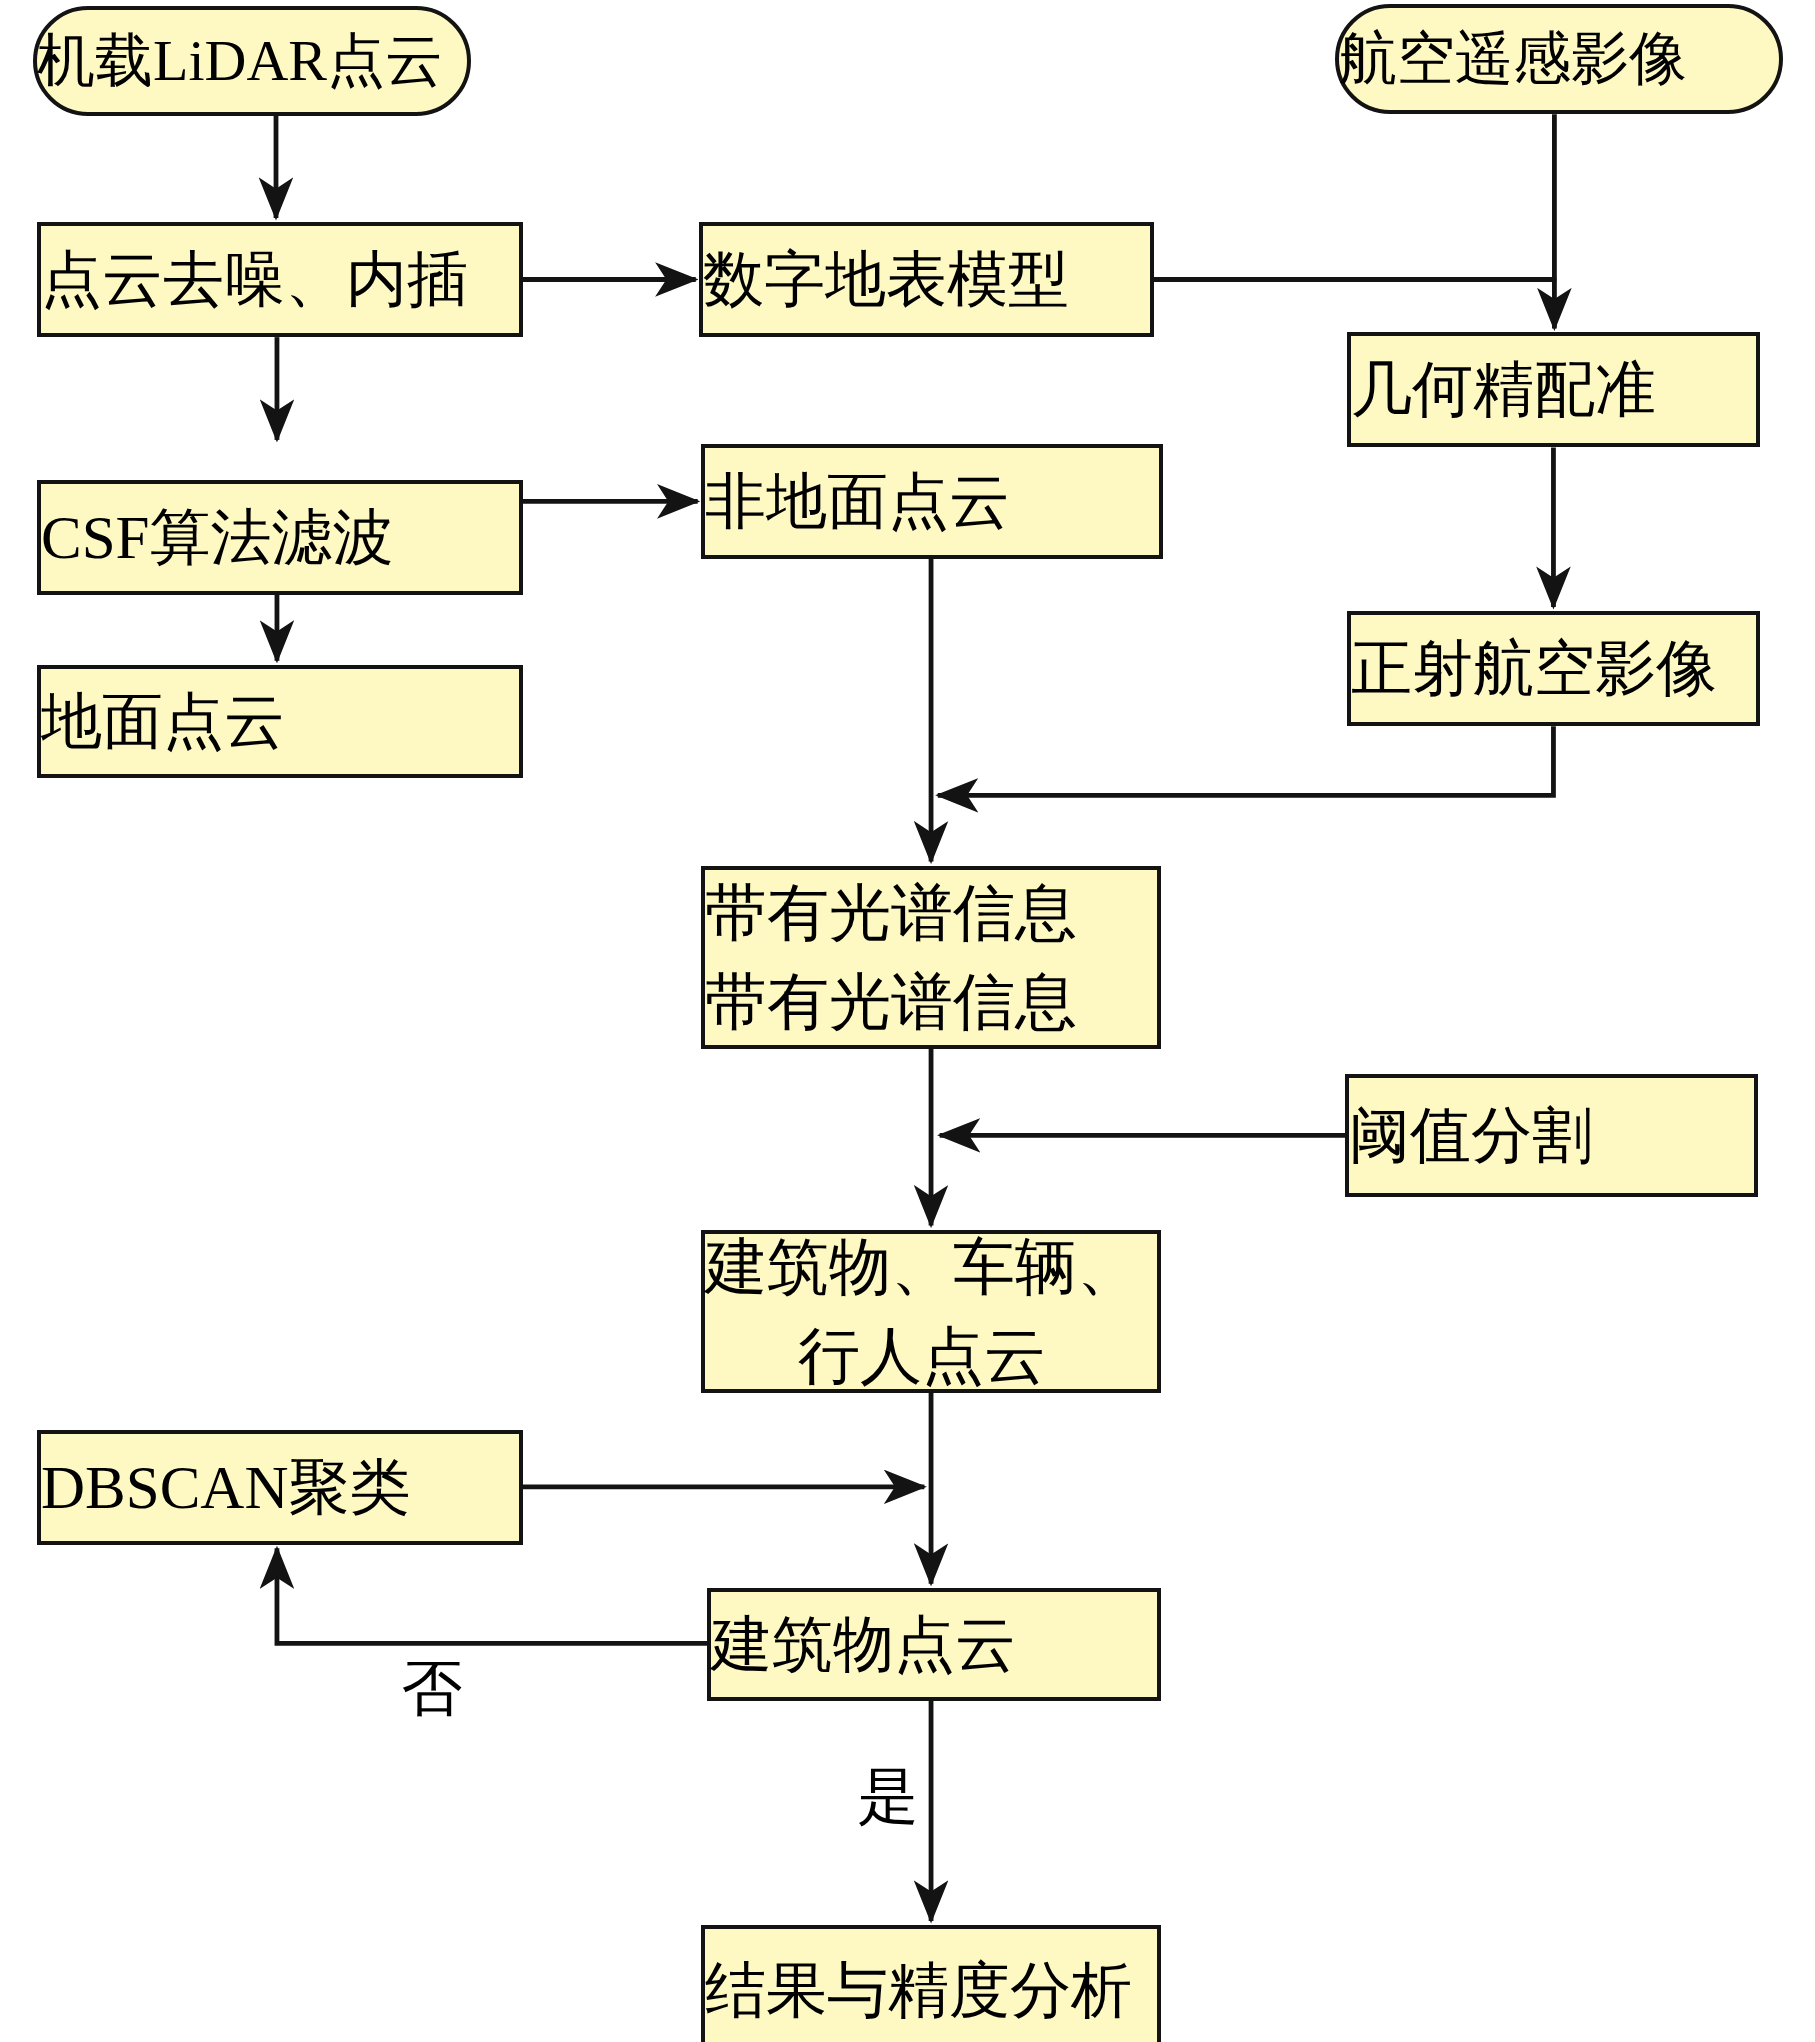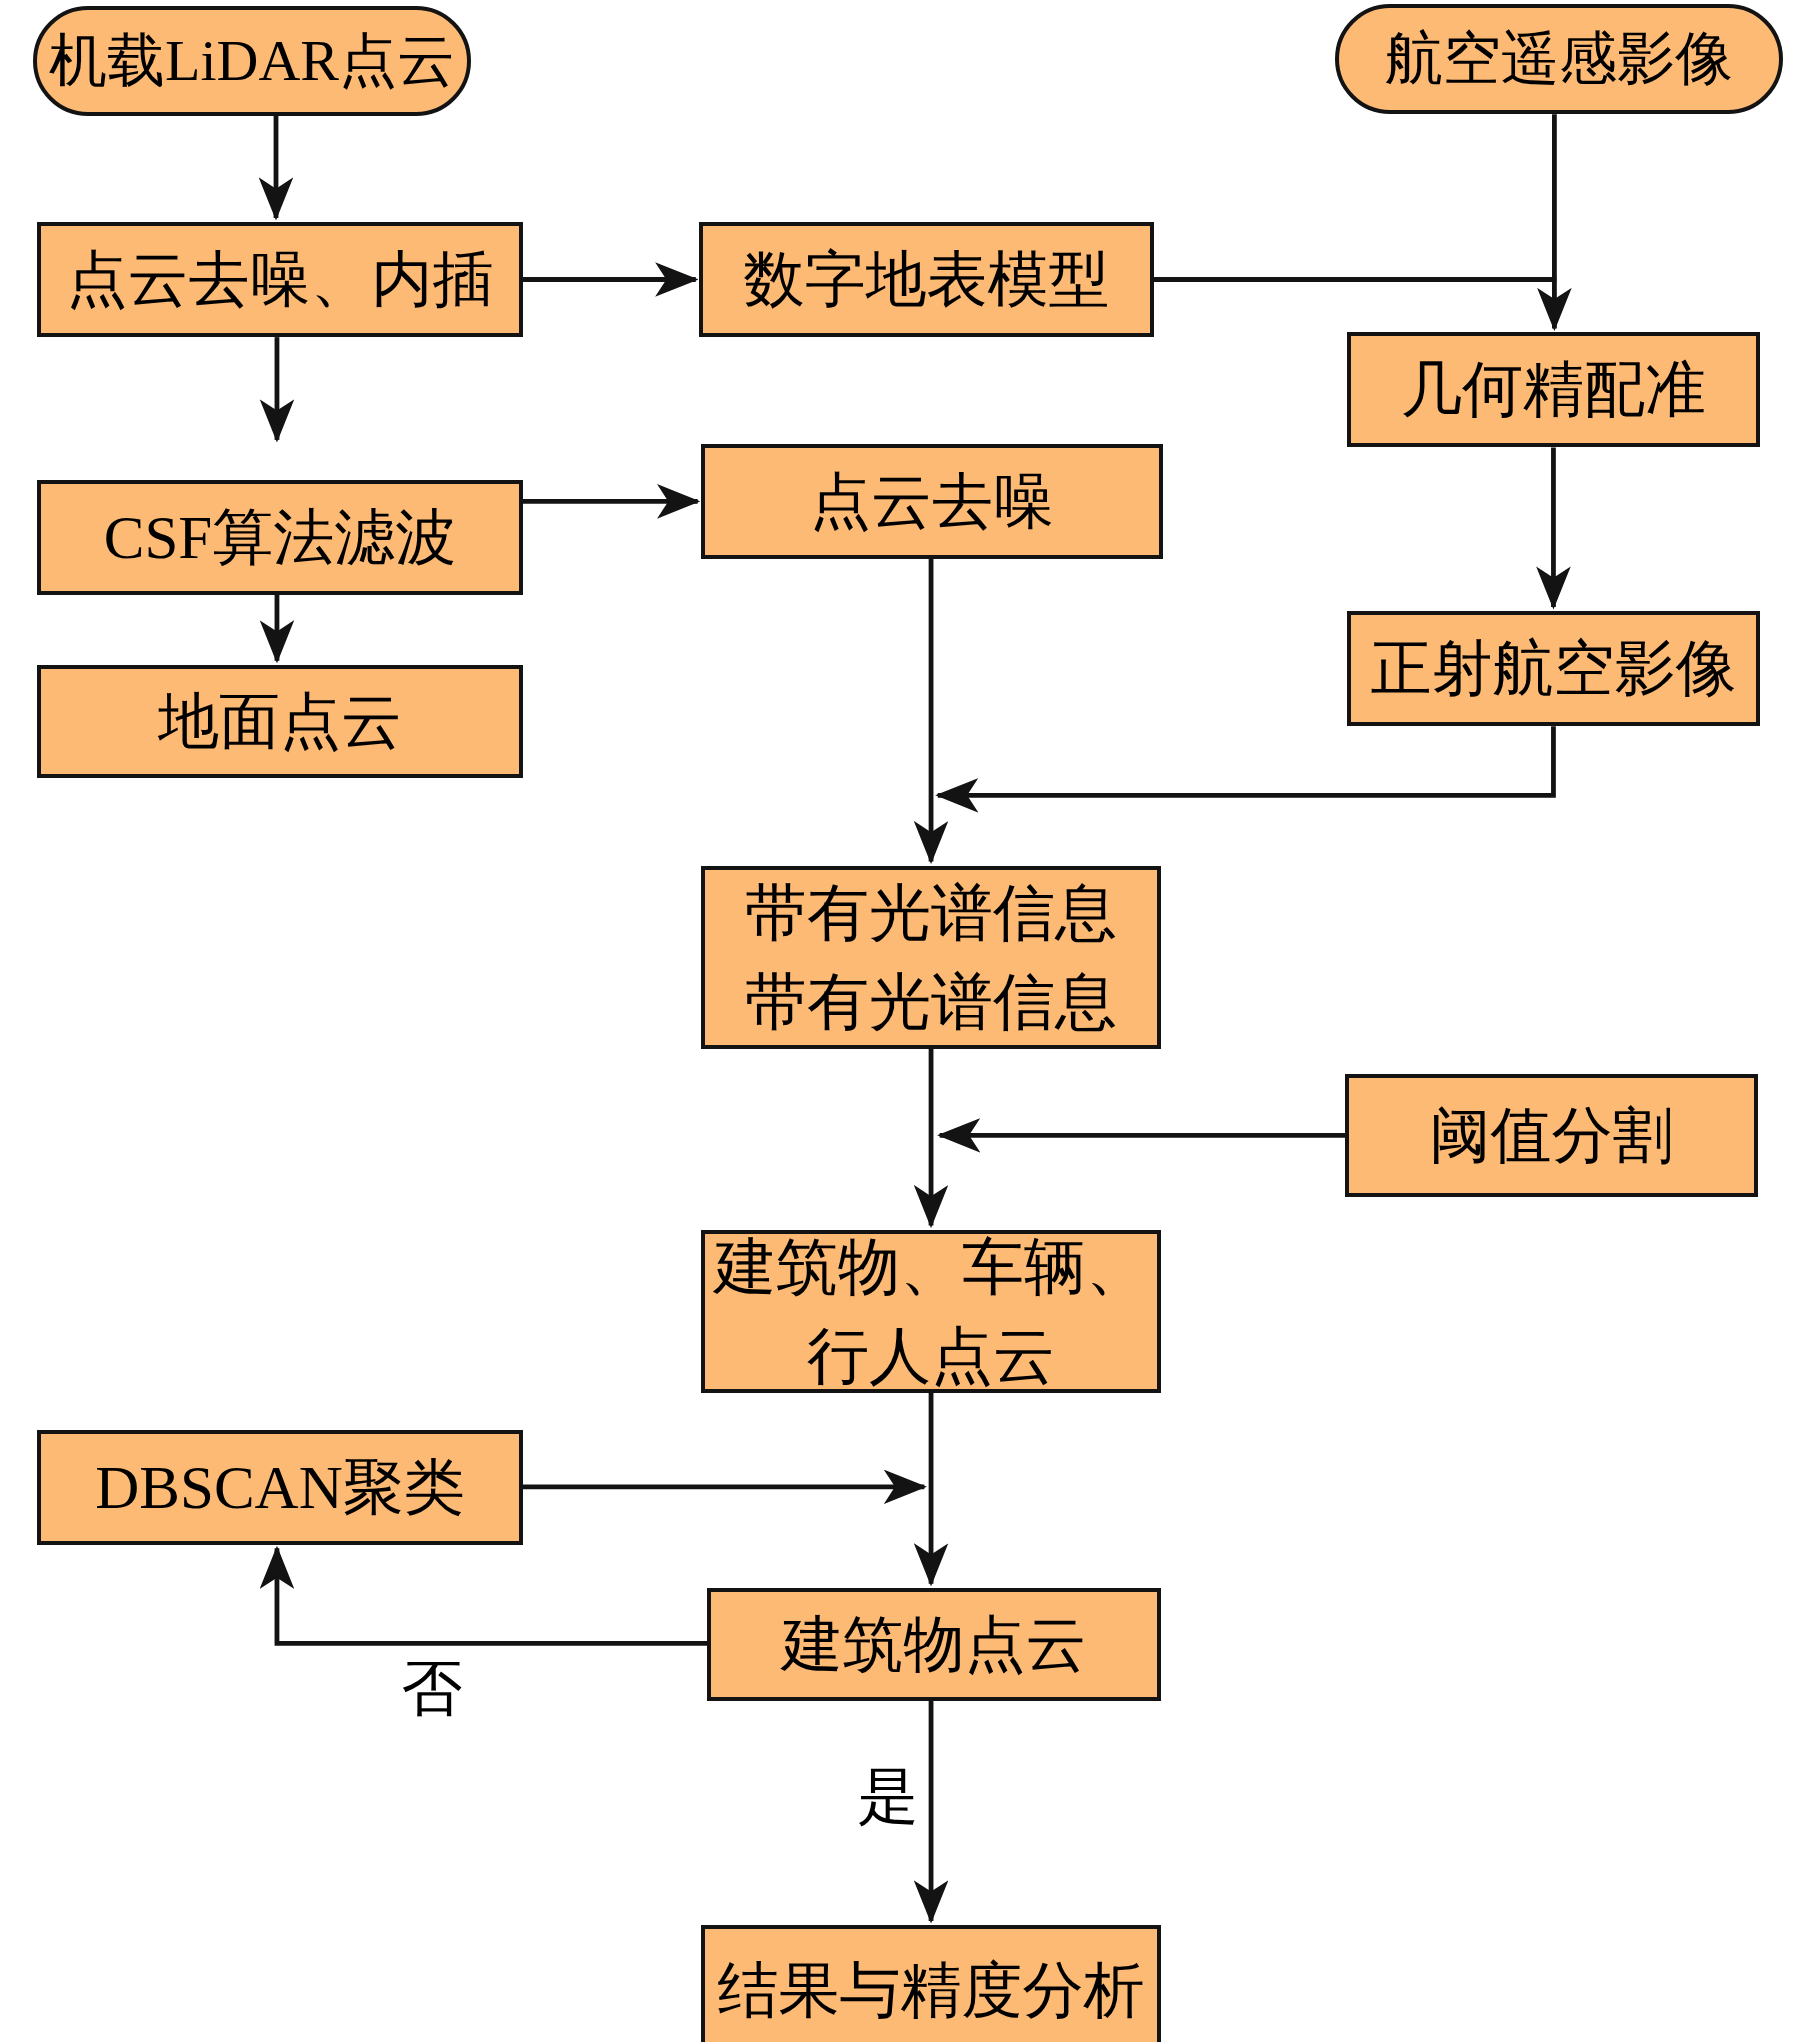--- a/index.html
+++ b/index.html
@@ -10,22 +10,22 @@
     font-family:"Liberation Serif","DejaVu Serif",serif;
     color:#000000;
     overflow:hidden;
   }
   .wires{position:absolute;left:0;top:0;width:1816px;height:2042px;}
   .wires path{stroke:#131313;stroke-width:5;fill:none;}
   .node{
     position:absolute;
     box-sizing:border-box;
     border:4.8px solid #131313;
-    background:#fdba74;
-    display:flex;align-items:center;justify-content:center;
+    background:#fef9c3;
+    display:flex;align-items:center;justify-content:flex-start;
     text-align:center;
     font-size:61px;
     line-height:1.3;
     white-space:nowrap;
   }
   .node .two{white-space:normal;font-size:62px;line-height:1.42;}
   .stadium{border-radius:58px;font-size:58px;}
   .edge-label{
     position:absolute;
     font-size:61px;
@@ -92,21 +92,21 @@
   <div class="node" id="n-denoise">
     <span>点云去噪、内插</span>
   </div>
   <div class="node" id="n-finereg">
     <span>几何精配准</span>
   </div>
   <div class="node" id="n-csf">
     <span>CSF算法滤波</span>
   </div>
   <div class="node" id="n-nonground">
-    <span>点云去噪</span>
+    <span>非地面点云</span>
   </div>
   <div class="node" id="n-ground">
     <span>地面点云</span>
   </div>
   <div class="node" id="n-ortho">
     <span>正射航空影像</span>
   </div>
   <div class="node" id="n-spectral">
     <span class="two"><span>带有光谱信息</span><br><span>带有光谱信息</span></span>
   </div>

